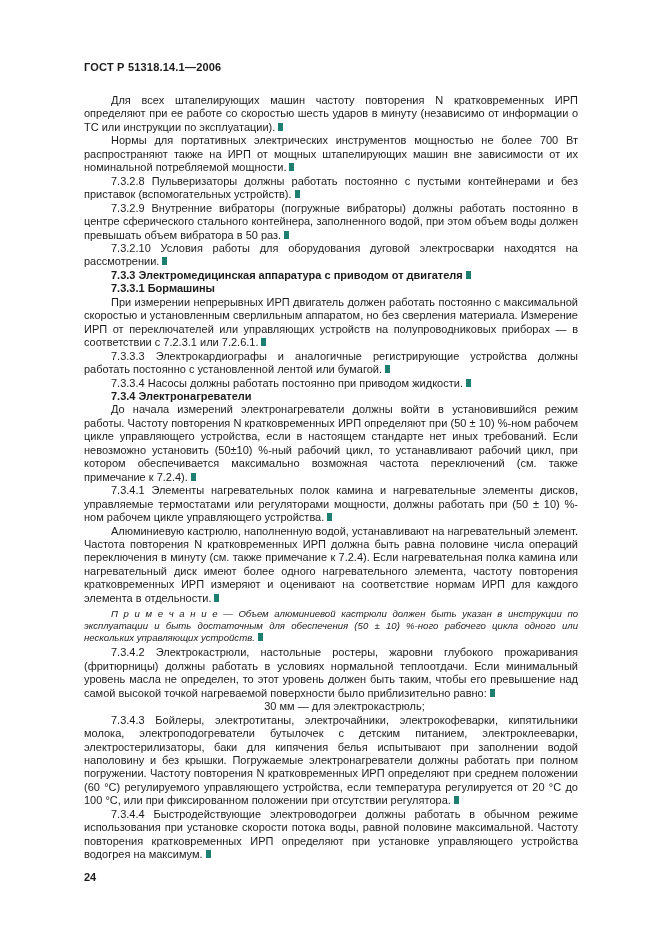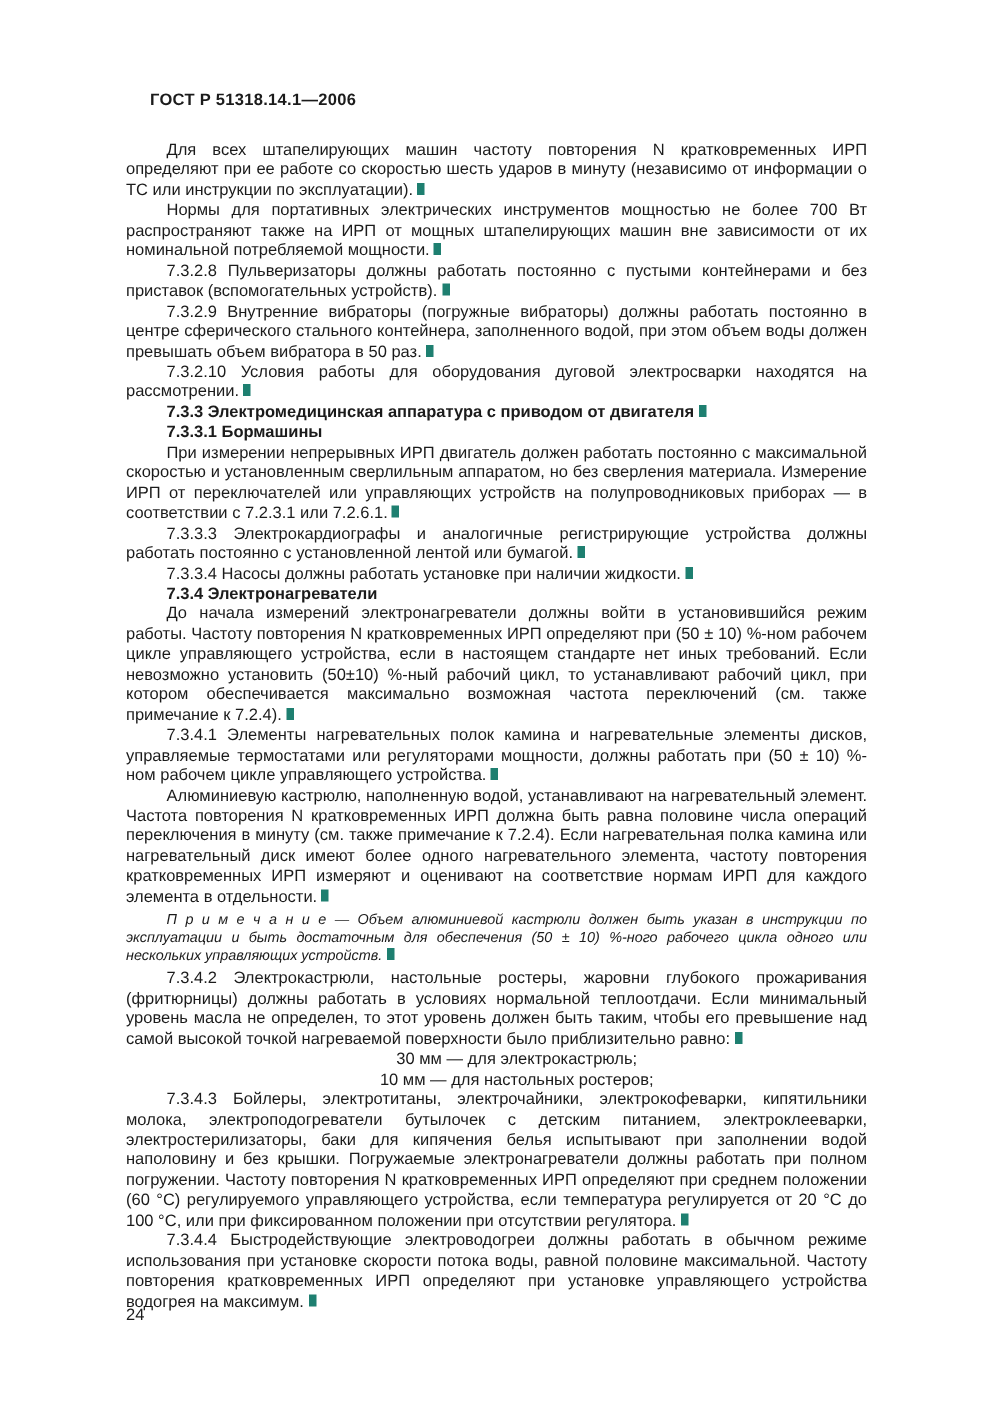--- a/index.html
+++ b/index.html
@@ -18,21 +18,21 @@
   }
   .content {
     position: absolute;
     left: 84px; top: 61px;
     width: 494px;
   }
   .doc-header {
     font-size: 11px;
     font-weight: bold;
     letter-spacing: 0.2px;
-    margin: 0 0 21px 16px;
+    margin: 0 0 21px 0;
   }
   .para {
     margin: 0;
     font-size: 11px;
     line-height: 13.45px;
     text-align: justify;
     text-indent: 27px;
   }
   .para.heading { font-weight: bold; }
   .para.note {
@@ -45,45 +45,45 @@
   .hl-mark {
     display: inline-block;
     width: 5px; height: 8px;
     margin-left: 3px;
     vertical-align: baseline;
   }
   .page-num {
     position: absolute;
     left: 84px; top: 871px;
     font-size: 11px;
+    font-weight: bold;
   }
 </style>
 </head>
 <body>
 
 <div class="page">
   <div class="content">
     <div class="doc-header">ГОСТ Р 51318.14.1—2006</div>
     <div class="doc-body">
         <p class="para body"><span>Для всех штапелирующих машин частоту повторения N кратковременных ИРП определяют при ее работе со скоростью шесть ударов в минуту (независимо от информации о ТС или инструкции по эксплуатации).</span><span class="hl-mark" style="background: rgb(30, 127, 112);"></span></p>
         <p class="para body"><span>Нормы для портативных электрических инструментов мощностью не более 700 Вт распространяют также на ИРП от мощных штапелирующих машин вне зависимости от их номинальной потребляемой мощности.</span><span class="hl-mark" style="background: rgb(30, 127, 112);"></span></p>
         <p class="para body"><span>7.3.2.8 Пульверизаторы должны работать постоянно с пустыми контейнерами и без приставок (вспомогательных устройств).</span><span class="hl-mark" style="background: rgb(30, 127, 112);"></span></p>
         <p class="para body"><span>7.3.2.9 Внутренние вибраторы (погружные вибраторы) должны работать постоянно в центре сферического стального контейнера, заполненного водой, при этом объем воды должен превышать объем вибратора в 50 раз.</span><span class="hl-mark" style="background: rgb(30, 127, 112);"></span></p>
         <p class="para body"><span>7.3.2.10 Условия работы для оборудования дуговой электросварки находятся на рассмотрении.</span><span class="hl-mark" style="background: rgb(30, 127, 112);"></span></p>
         <p class="para heading"><span>7.3.3 Электромедицинская аппаратура с приводом от двигателя</span><span class="hl-mark" style="background: rgb(30, 127, 112);"></span></p>
         <p class="para heading"><span>7.3.3.1 Бормашины</span></p>
         <p class="para body"><span>При измерении непрерывных ИРП двигатель должен работать постоянно с максимальной скоростью и установленным сверлильным аппаратом, но без сверления материала. Измерение ИРП от переключателей или управляющих устройств на полупроводниковых приборах — в соответствии с 7.2.3.1 или 7.2.6.1.</span><span class="hl-mark" style="background: rgb(30, 127, 112);"></span></p>
         <p class="para body"><span>7.3.3.3 Электрокардиографы и аналогичные регистрирующие устройства должны работать постоянно с установленной лентой или бумагой.</span><span class="hl-mark" style="background: rgb(30, 127, 112);"></span></p>
-        <p class="para body"><span>7.3.3.4 Насосы должны работать установке при наличии жидкости.</span><span class="hl-mark" style="background: rgb(30, 127, 112);"></span></p>
+        <p class="para body"><span>7.3.3.4 Насосы должны работать постоянно при приводом жидкости.</span><span class="hl-mark" style="background: rgb(30, 127, 112);"></span></p>
         <p class="para heading"><span>7.3.4 Электронагреватели</span></p>
         <p class="para body"><span>До начала измерений электронагреватели должны войти в установившийся режим работы. Частоту повторения N кратковременных ИРП определяют при (50 ± 10) %-ном рабочем цикле управляющего устройства, если в настоящем стандарте нет иных требований. Если невозможно установить (50±10) %-ный рабочий цикл, то устанавливают рабочий цикл, при котором обеспечивается максимально возможная частота переключений (см. также примечание к 7.2.4).</span><span class="hl-mark" style="background: rgb(30, 127, 112);"></span></p>
         <p class="para body"><span>7.3.4.1 Элементы нагревательных полок камина и нагревательные элементы дисков, управляемые термостатами или регуляторами мощности, должны работать при (50 ± 10) %-ном рабочем цикле управляющего устройства.</span><span class="hl-mark" style="background: rgb(30, 127, 112);"></span></p>
         <p class="para body"><span>Алюминиевую кастрюлю, наполненную водой, устанавливают на нагревательный элемент. Частота повторения N кратковременных ИРП должна быть равна половине числа операций переключения в минуту (см. также примечание к 7.2.4). Если нагревательная полка камина или нагревательный диск имеют более одного нагревательного элемента, частоту повторения кратковременных ИРП измеряют и оценивают на соответствие нормам ИРП для каждого элемента в отдельности.</span><span class="hl-mark" style="background: rgb(30, 127, 112);"></span></p>
         <p class="para note"><span>П р и м е ч а н и е — Объем алюминиевой кастрюли должен быть указан в инструкции по эксплуатации и быть достаточным для обеспечения (50 ± 10) %-ного рабочего цикла одного или нескольких управляющих устройств.</span><span class="hl-mark" style="background: rgb(30, 127, 112);"></span></p>
         <p class="para body"><span>7.3.4.2 Электрокастрюли, настольные ростеры, жаровни глубокого прожаривания (фритюрницы) должны работать в условиях нормальной теплоотдачи. Если минимальный уровень масла не определен, то этот уровень должен быть таким, чтобы его превышение над самой высокой точкой нагреваемой поверхности было приблизительно равно:</span><span class="hl-mark" style="background: rgb(30, 127, 112);"></span></p>
         <p class="para list"><span>30 мм — для электрокастрюль;</span></p>
-        <p class="para list"><span>10 мм — для настольных ростеров;</span></p>
         <p class="para body"><span>7.3.4.3 Бойлеры, электротитаны, электрочайники, электрокофеварки, кипятильники молока, электроподогреватели бутылочек с детским питанием, электроклееварки, электростерилизаторы, баки для кипячения белья испытывают при заполнении водой наполовину и без крышки. Погружаемые электронагреватели должны работать при полном погружении. Частоту повторения N кратковременных ИРП определяют при среднем положении (60 °C) регулируемого управляющего устройства, если температура регулируется от 20 °C до 100 °C, или при фиксированном положении при отсутствии регулятора.</span><span class="hl-mark" style="background: rgb(30, 127, 112);"></span></p>
         <p class="para body"><span>7.3.4.4 Быстродействующие электроводогреи должны работать в обычном режиме использования при установке скорости потока воды, равной половине максимальной. Частоту повторения кратковременных ИРП определяют при установке управляющего устройства водогрея на максимум.</span><span class="hl-mark" style="background: rgb(30, 127, 112);"></span></p>
       </div>
   </div>
   <div class="page-num">24</div>
 </div>
 
 </body></html>

